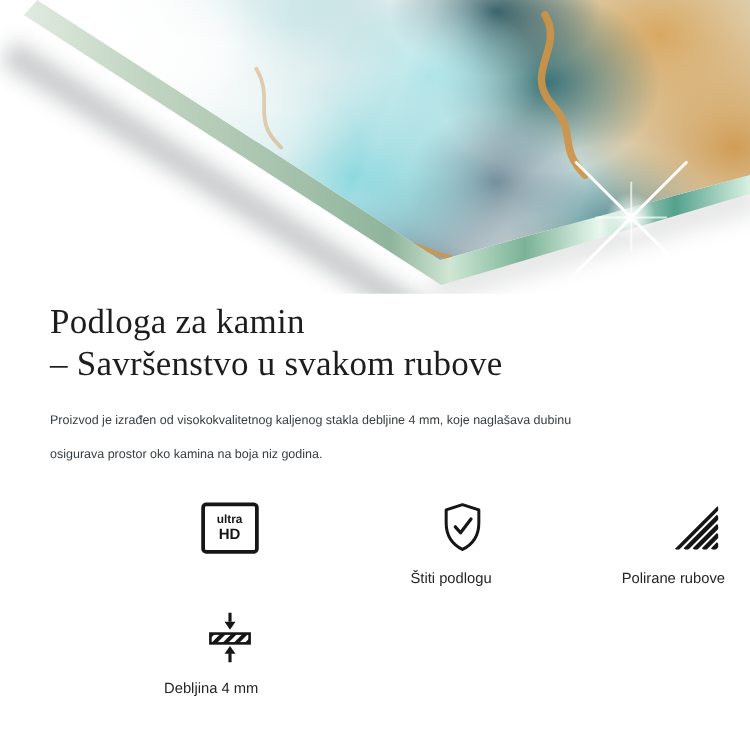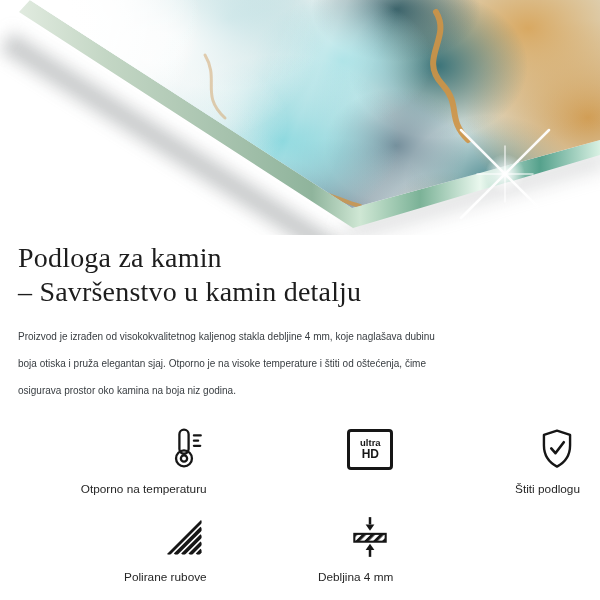--- a/index.html
+++ b/index.html
@@ -50,21 +50,21 @@
       radial-gradient(ellipse 140px 110px at 82% 78%,rgba(62,128,134,0.9),rgba(62,128,134,0) 62%),
       radial-gradient(ellipse 90px 70px at 74% 92%,rgba(160,142,120,0.6),rgba(160,142,120,0) 65%);
   }
   .veins{position:absolute;left:0;top:0;}
   .hero-fade{
     position:absolute;inset:0;pointer-events:none;
     background:radial-gradient(circle at 40px 18px,#ffffff 30px,rgba(255,255,255,0.85) 70px,rgba(255,255,255,0) 160px);
   }
   .sparkle{position:absolute;left:443px;top:112px;}
   
-  .content{padding:0 18px;}
+  .content{padding:0 40px;}
   h1{
     margin:6px 0 0;font-family:"Liberation Serif","DejaVu Serif",serif;
     font-weight:400;font-size:28px;line-height:34px;color:#1d1d1d;letter-spacing:0.2px;
   }
   h1 span{display:block;}
   .desc{margin:14px 0 0;max-width:530px;font-size:10px;line-height:27px;color:#383d41;}
   .desc span{display:block;white-space:nowrap;}
   
   .features{
     display:grid;grid-template-columns:1fr 1fr 1fr;
@@ -112,42 +112,30 @@
         <path d="M106 18 L18 106" stroke-width="2.5" opacity="0.95"></path>
         <path d="M62 34 L62 90" stroke-width="1.5" opacity="0.7"></path>
         <path d="M34 62 L90 62" stroke-width="1.5" opacity="0.7"></path>
       </g>
     </svg>
   </div>
 
   <div class="content">
     <h1>
       <span>Podloga za kamin</span>
-      <span>– Savršenstvo u kamin detalju</span>
+      <span>– Savršenstvo u svakom rubove</span>
     </h1>
     <p class="desc">
       <span>Proizvod je izrađen od visokokvalitetnog kaljenog stakla debljine 4 mm, koje naglašava dubinu</span>
-      <span>boja otiska i pruža elegantan sjaj. Otporno je na visoke temperature i štiti od oštećenja, čime</span>
       <span>osigurava prostor oko kamina na boja niz godina.</span>
     </p>
   </div>
 
   <div class="features">
 
-    <div class="feature">
-      <div class="icon">
-        <svg width="46" height="46" viewBox="0 0 44 44" fill="none" stroke="#161616" stroke-width="2.2">
-          <rect x="17.6" y="3.5" width="8.8" height="23" rx="4.4"></rect>
-          <circle cx="22" cy="31" r="7.6"></circle>
-          <circle cx="22" cy="31" r="3"></circle>
-          <path d="M31.5 9 h6.5 M31.5 14 h4 M31.5 19 h6" stroke-linecap="round"></path>
-        </svg>
-      </div>
-      <div class="label">Otporno na temperaturu</div>
-    </div>
 
     <div class="feature">
       <div class="icon">
         <div class="uhd">
           <span class="sm">ultra</span>
           <span class="big">HD</span>
         </div>
       </div>
     </div>
 

